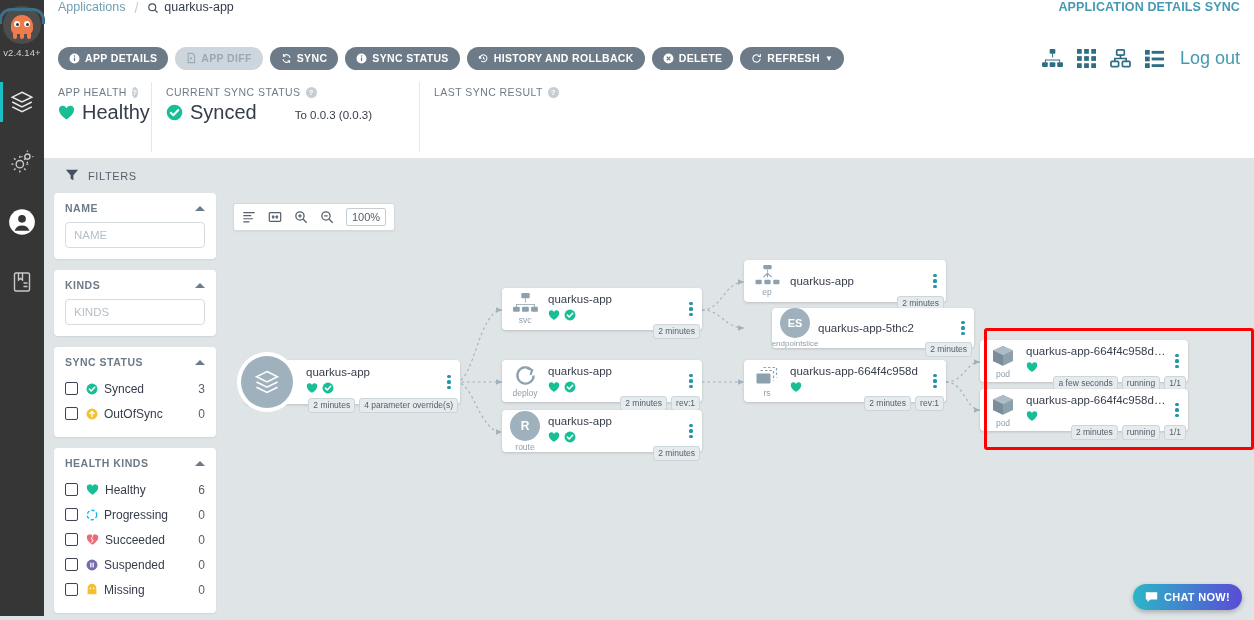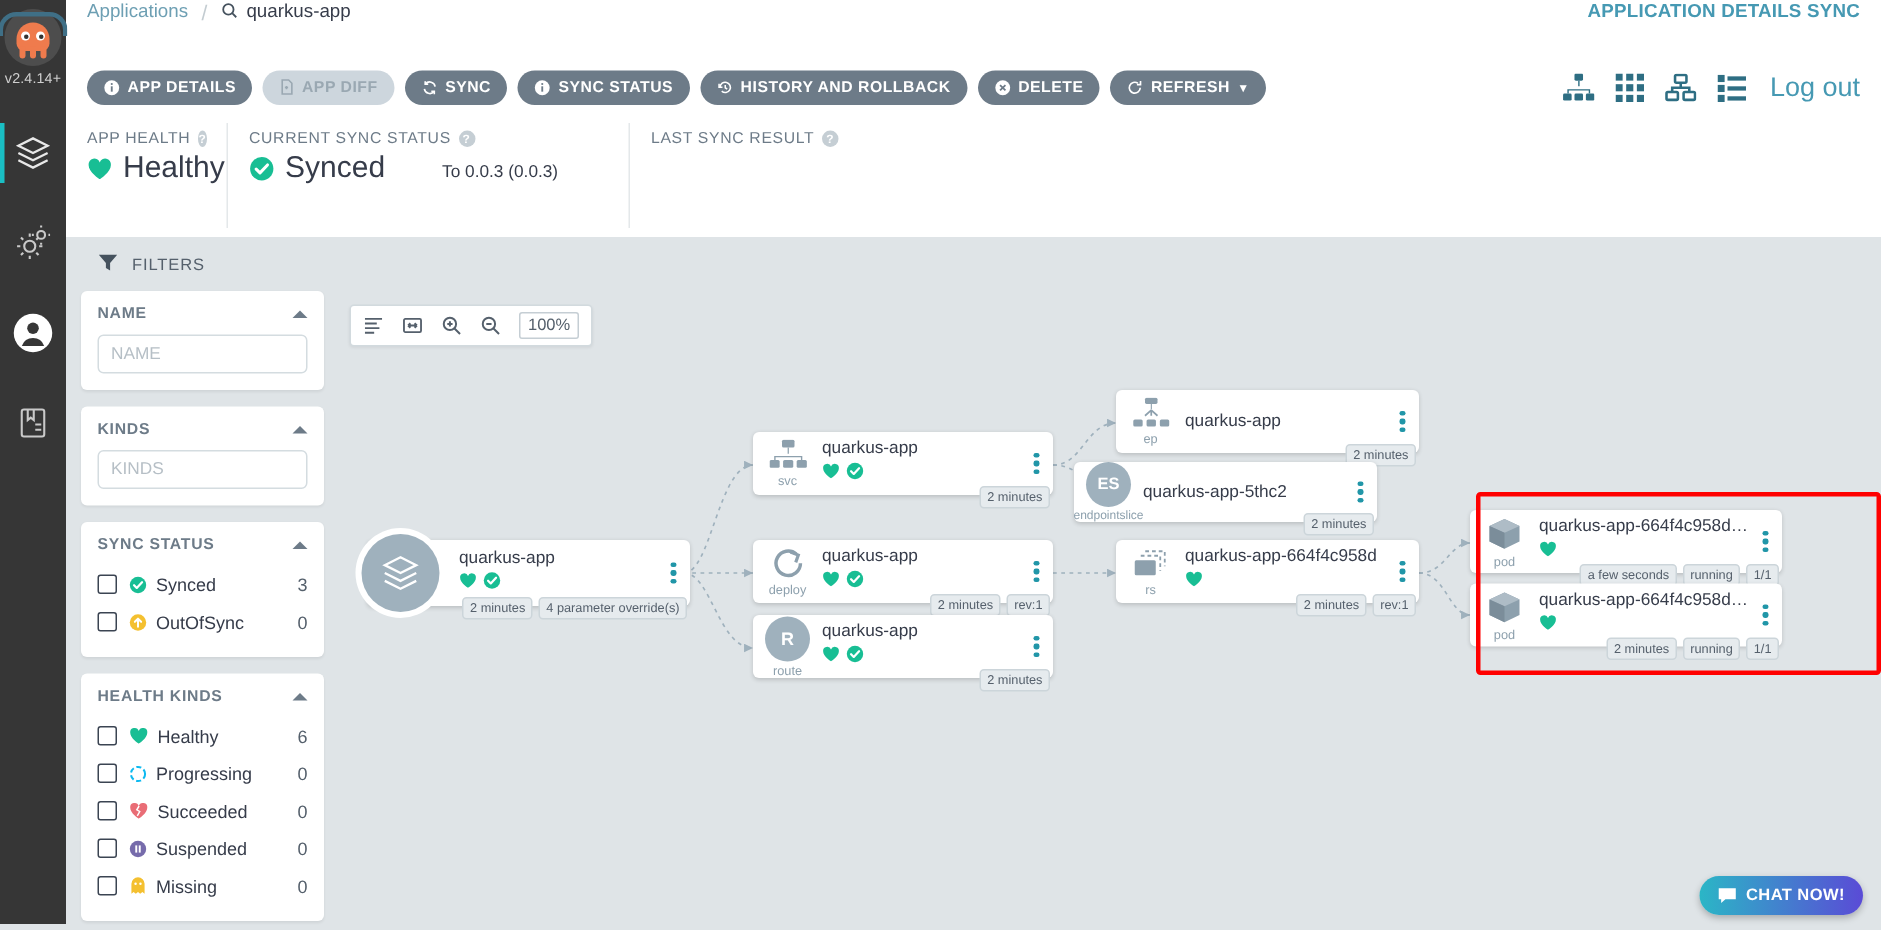--- a/index.html
+++ b/index.html
@@ -797,21 +797,21 @@
       <div class="kebab">
           <i></i>
           <i></i>
           <i></i>
         </div>
       <div class="tags">
         <span class="tag">2 minutes</span>
       </div>
     </div>
 
-    <div class="node" style="left:492px; top:118px; width:202px; height:40px;">
+    <div class="node" style="left:548px; top:118px; width:202px; height:40px;">
       <div class="node-ico">
         <span class="circ-ico" style="font-size:11px">ES</span>
         <span class="node-kind" style="font-size:8px">endpointslice</span>
       </div>
       <div class="node-main">
         <div class="node-name">quarkus-app-5thc2</div>
       </div>
       <div class="kebab">
           <i></i>
           <i></i>

